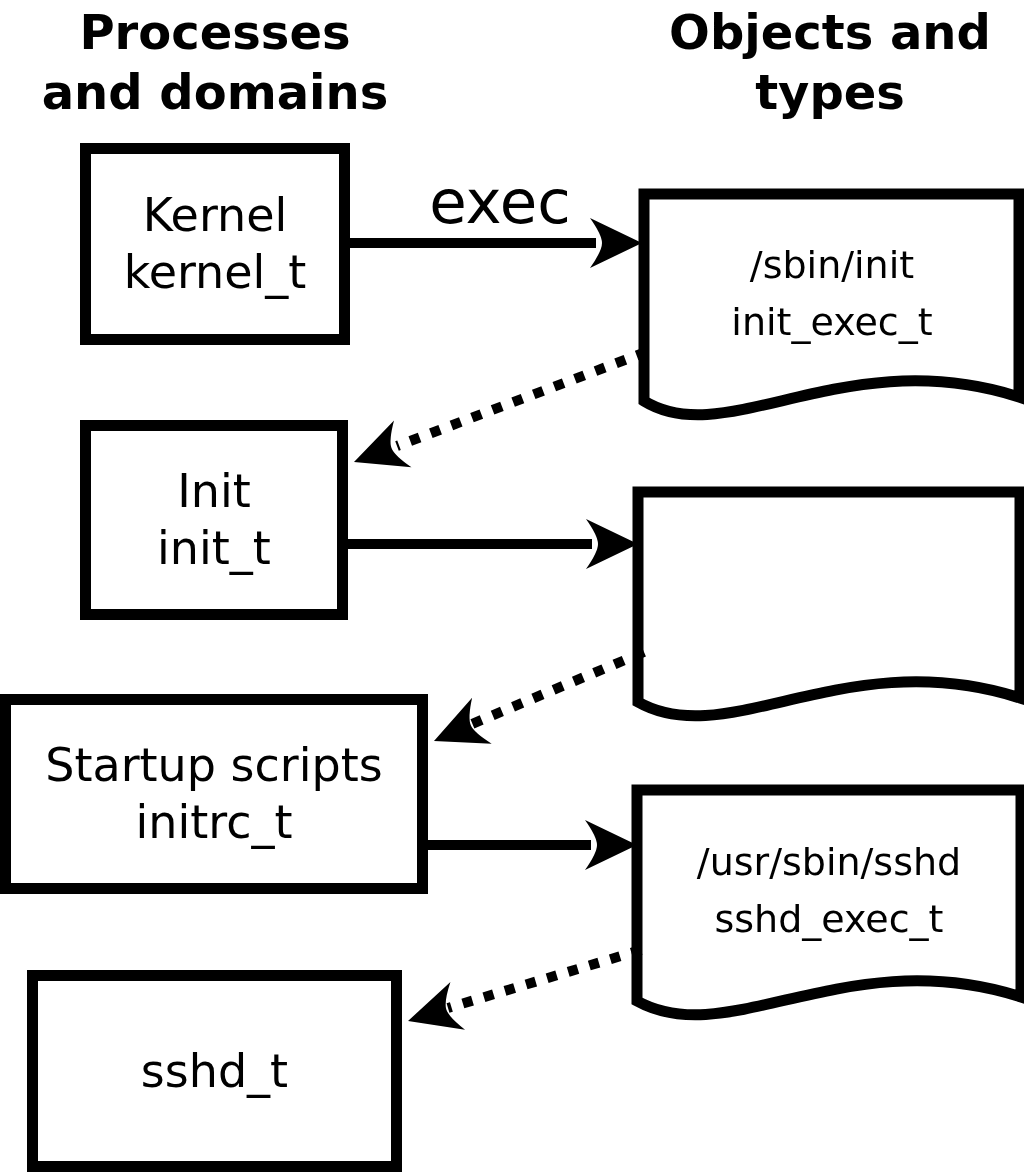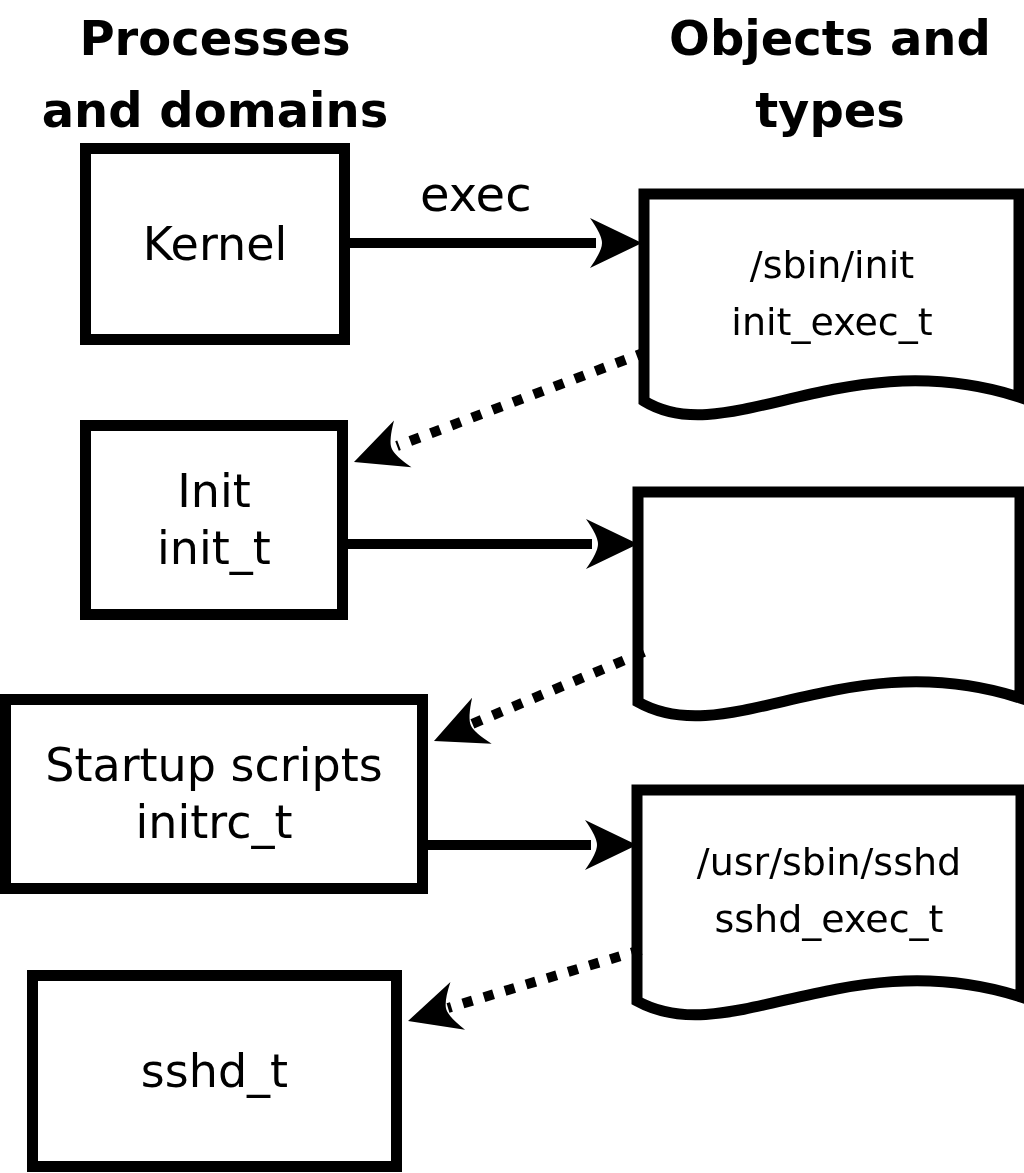--- a/index.html
+++ b/index.html
@@ -16,21 +16,21 @@
     color: #000000;
     overflow: hidden;
   }
   .col-header {
     position: absolute;
     top: 2px;
     width: 400px;
     text-align: center;
     font-size: 48px;
     font-weight: bold;
-    line-height: 72px;
+    line-height: 60px;
     white-space: pre-line;
     letter-spacing: 0px;
   }
   #header-left  { left: 15px;  }
   #header-right { left: 630px; }
   .process-box {
     position: absolute;
     box-sizing: border-box;
     border: 11px solid #000000;
     background: #ffffff;
@@ -65,39 +65,41 @@
     line-height: 57px;
     text-align: center;
     z-index: 3;
   }
   #doc-label-1 { left: 650px; top: 196px; width: 364px; height: 196px; }
   #doc-label-2 { left: 644px; top: 494px; width: 370px; height: 198px; }
   #doc-label-3 { left: 643px; top: 792px; width: 372px; height: 198px; }
   #exec-label {
     position: absolute;
     left: 420px;
-    top: 168px;
+    top: 176px;
     width: 160px;
-    font-size: 48px;
+    text-align: center;
+    font-size: 61px;
     line-height: 52px;
     z-index: 3;
   }
 </style>
 </head>
 <body>
 
 <div id="canvas">
 
   <div id="header-left" class="col-header">Processes
 and domains</div>
   <div id="header-right" class="col-header">Objects and
 types</div>
 
   <div id="box-kernel" class="process-box">
     <span>Kernel</span>
+    <span>kernel_t</span>
   </div>
   <div id="box-init" class="process-box">
     <span>Init</span>
     <span>init_t</span>
   </div>
   <div id="box-initrc" class="process-box">
     <span>Startup scripts</span>
     <span>initrc_t</span>
   </div>
   <div id="box-sshd" class="process-box">

